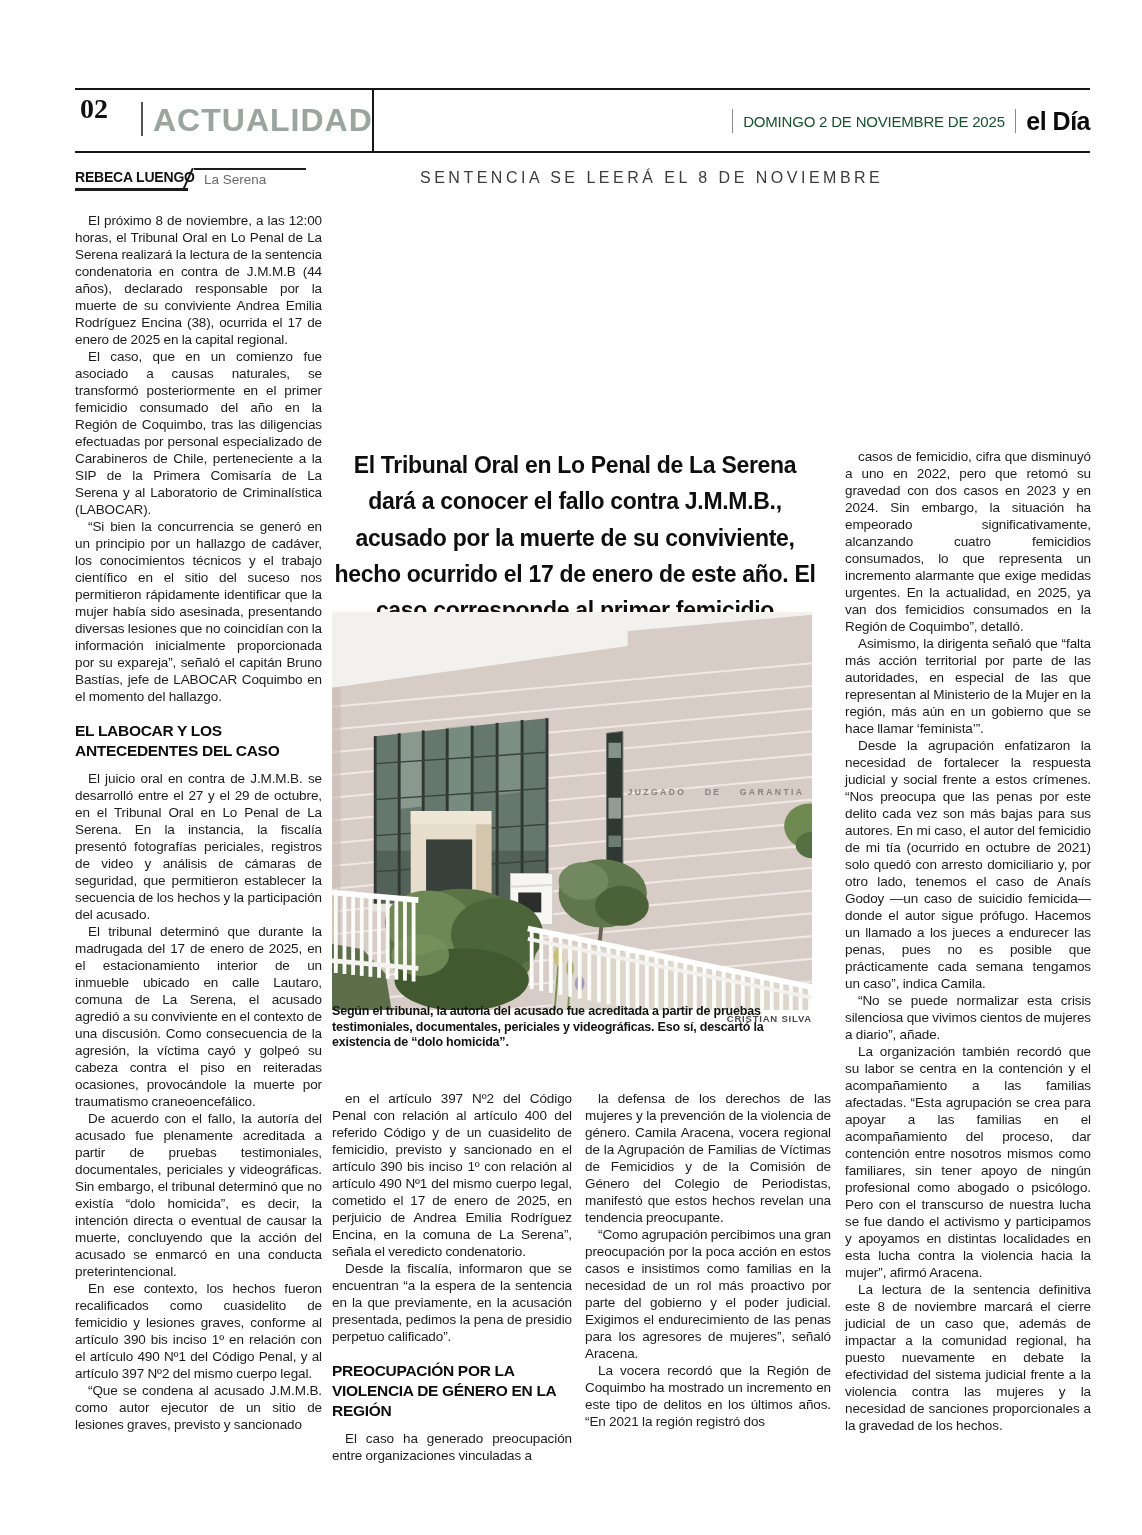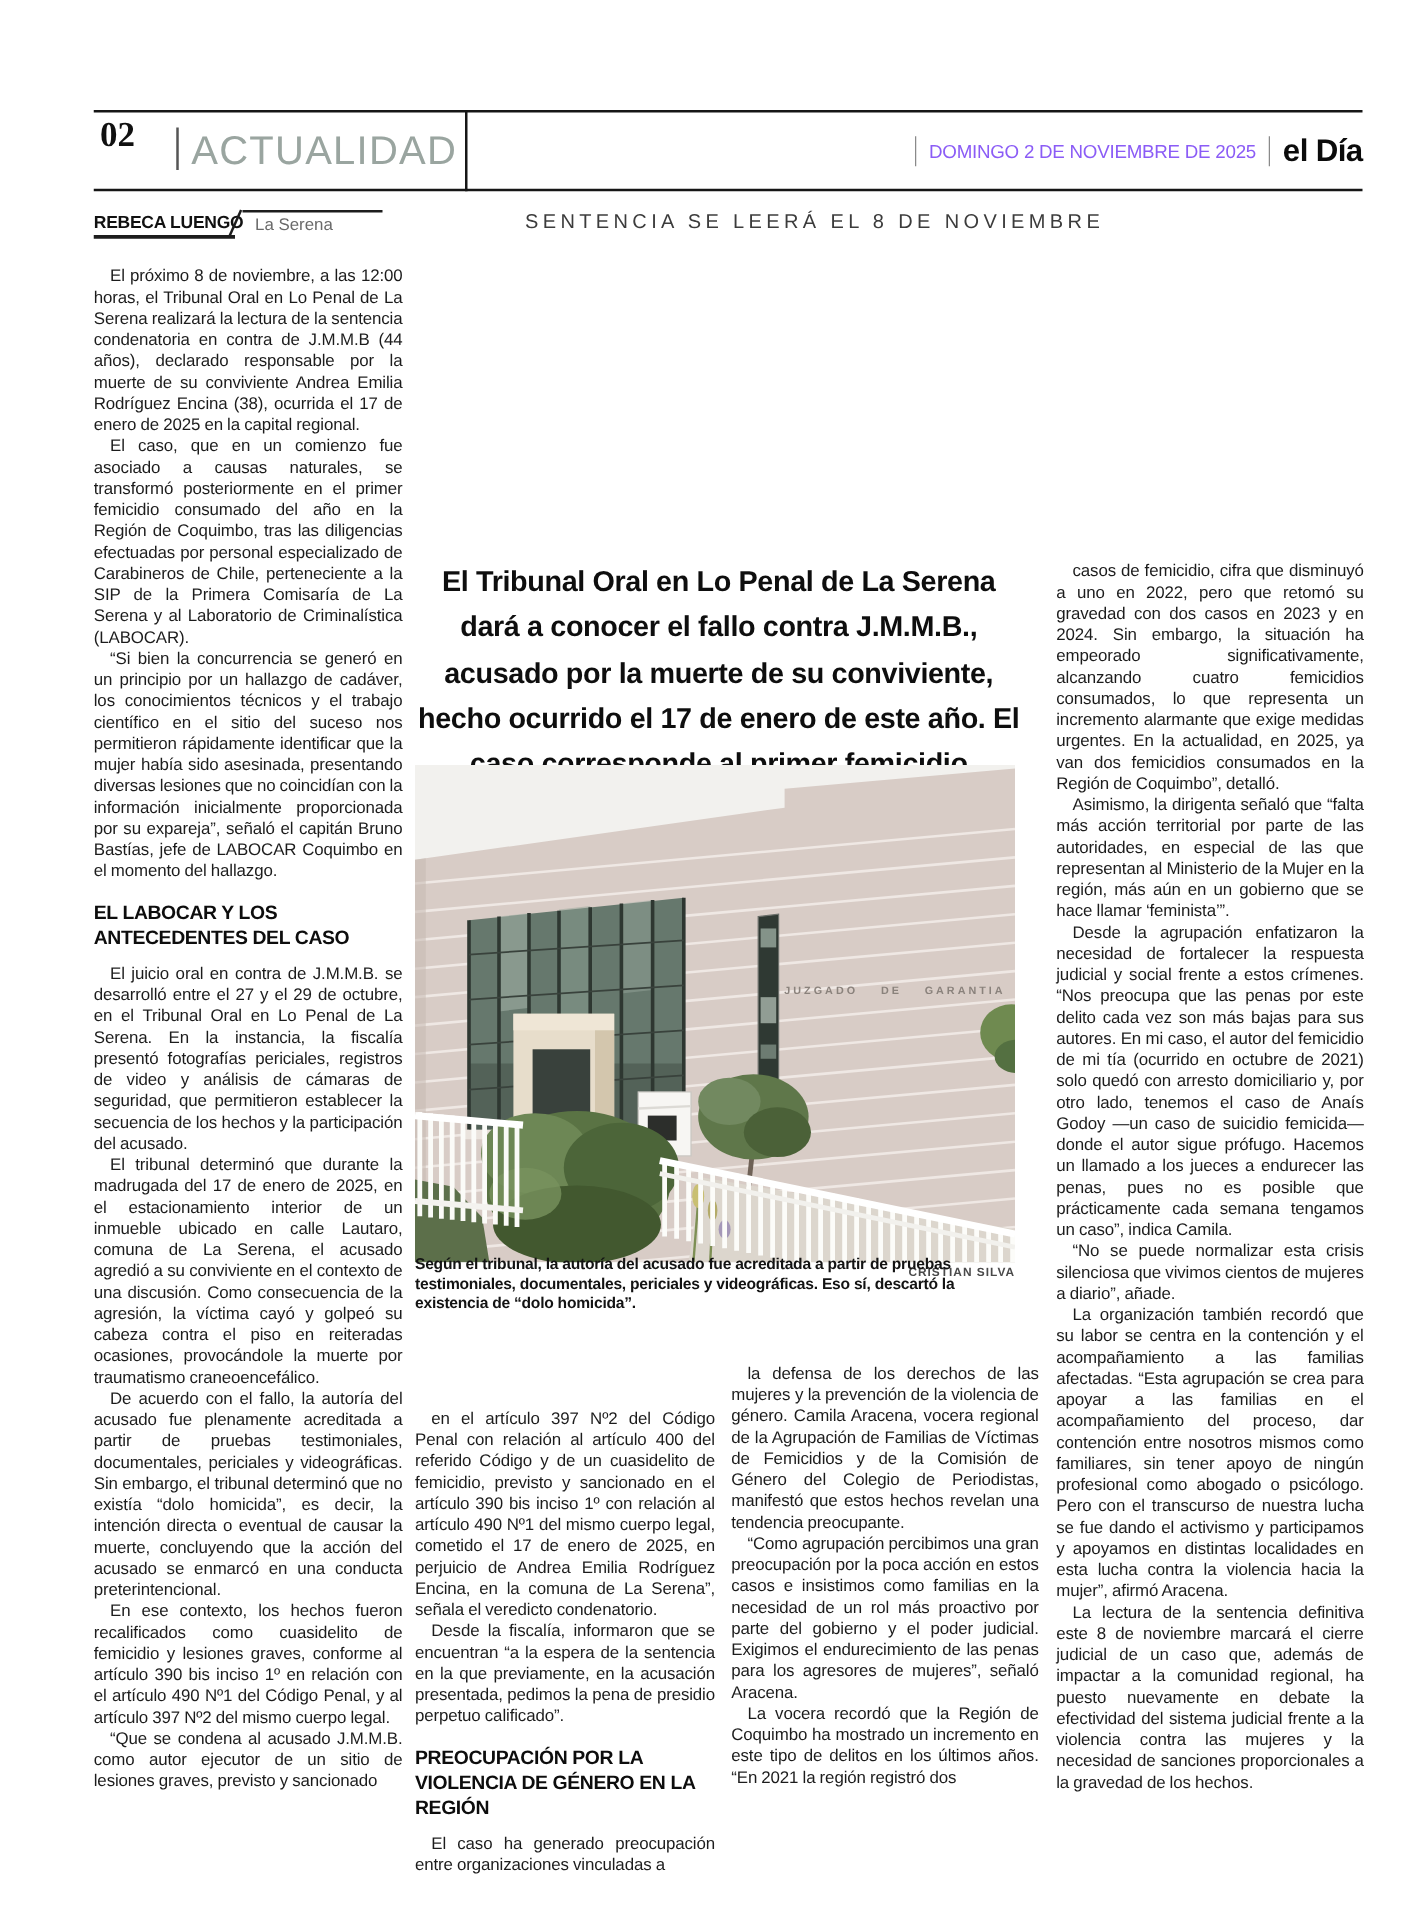--- a/index.html
+++ b/index.html
@@ -8,25 +8,25 @@
     font-family:"Liberation Sans", sans-serif; overflow:hidden; color:#1c1c1c;
     margin:0 auto;
   }
   
   .rule-top    { position:absolute; left:75px; width:1015px; top:88px;  height:2px; background:#161616; }
   .rule-bottom { position:absolute; left:75px; width:1015px; top:151px; height:2px; background:#161616; }
   .header-vline{ position:absolute; left:372px; top:88px; width:2px; height:65px; background:#161616; }
   .page-number { position:absolute; left:80px; top:93px; font-family:"Liberation Serif", serif;
                  font-size:28px; font-weight:700; color:#101010; }
   .pn-divider  { position:absolute; left:141px; top:102px; width:1.5px; height:34px; background:#555; }
-  .section-title { position:absolute; left:153px; top:102px; font-size:32px; font-weight:400;
+  .section-title { position:absolute; left:153px; top:102px; font-size:32px; font-weight:700;
                    letter-spacing:1px; color:#9aa5a0; }
   .date-block  { position:absolute; right:52px; top:102px; height:38px; display:flex; align-items:center; gap:10px; }
   .tick        { width:1.5px; height:24px; background:#8a8a8a; }
-  .date-text   { color:#8b5cf6; font-size:15px; letter-spacing:-0.2px; }
+  .date-text   { color:#14532d; font-size:15px; letter-spacing:-0.2px; }
   .brand       { font-size:25px; font-weight:800; letter-spacing:-0.5px; color:#0b0b0b; }
 
   
   .byline { position:absolute; left:75px; top:165px; width:250px; height:34px; }
   .byline-author   { position:absolute; left:0; top:4px; font-size:14px; font-weight:800; color:#111; letter-spacing:-0.2px; }
   .byline-underline{ position:absolute; left:0;   top:23px; width:113px; height:2.5px; background:#1d1d1d; }
   .byline-slash    { position:absolute; left:112px; top:2px; width:2px; height:24px; background:#1d1d1d; transform:rotate(24deg); }
   .byline-overline { position:absolute; left:119px; top:3px; width:112px; height:1.5px; background:#1d1d1d; }
   .byline-loc      { position:absolute; left:129px; top:7px; font-size:13.5px; color:#6a6a6a; }
 
@@ -42,21 +42,21 @@
   .photo { position:absolute; left:332px; top:612px; width:480px; height:398px; overflow:hidden; }
   .photo svg { display:block; width:100%; height:100%; }
   .photo-credit { position:absolute; left:332px; width:480px; top:1013px; text-align:right;
                   font-size:9.5px; font-weight:700; letter-spacing:0.8px; color:#4a4a4a; }
   .photo-caption { position:absolute; left:332px; width:482px; top:1004px;
                    font-size:12.5px; font-weight:700; line-height:1.25; letter-spacing:-0.2px; color:#131313; }
 
   
   .col { position:absolute; font-size:13.5px; line-height:1.26; text-align:justify; color:#1c1c1c; }
   .col1 { left:75px;  top:212px;  width:247px; }
-  .col2 { left:332px; top:1090px; width:240px;margin-top:36px; }
+  .col2 { left:332px; top:1090px; width:240px; }
   .col3 { left:585px; top:1090px; width:246px; }
   .col4 { left:845px; top:448px;  width:246px; }
   .body-p { margin:0; text-indent:13px; letter-spacing:-0.1px; word-spacing:-0.3px; }
   .subhead { margin:16px 0 9px 0; font-size:15.5px; font-weight:800; line-height:1.3;
              letter-spacing:-0.3px; color:#0d0d0d; text-align:left; }
 </style>
 </head>
 <body>
 
 <div class="page">

